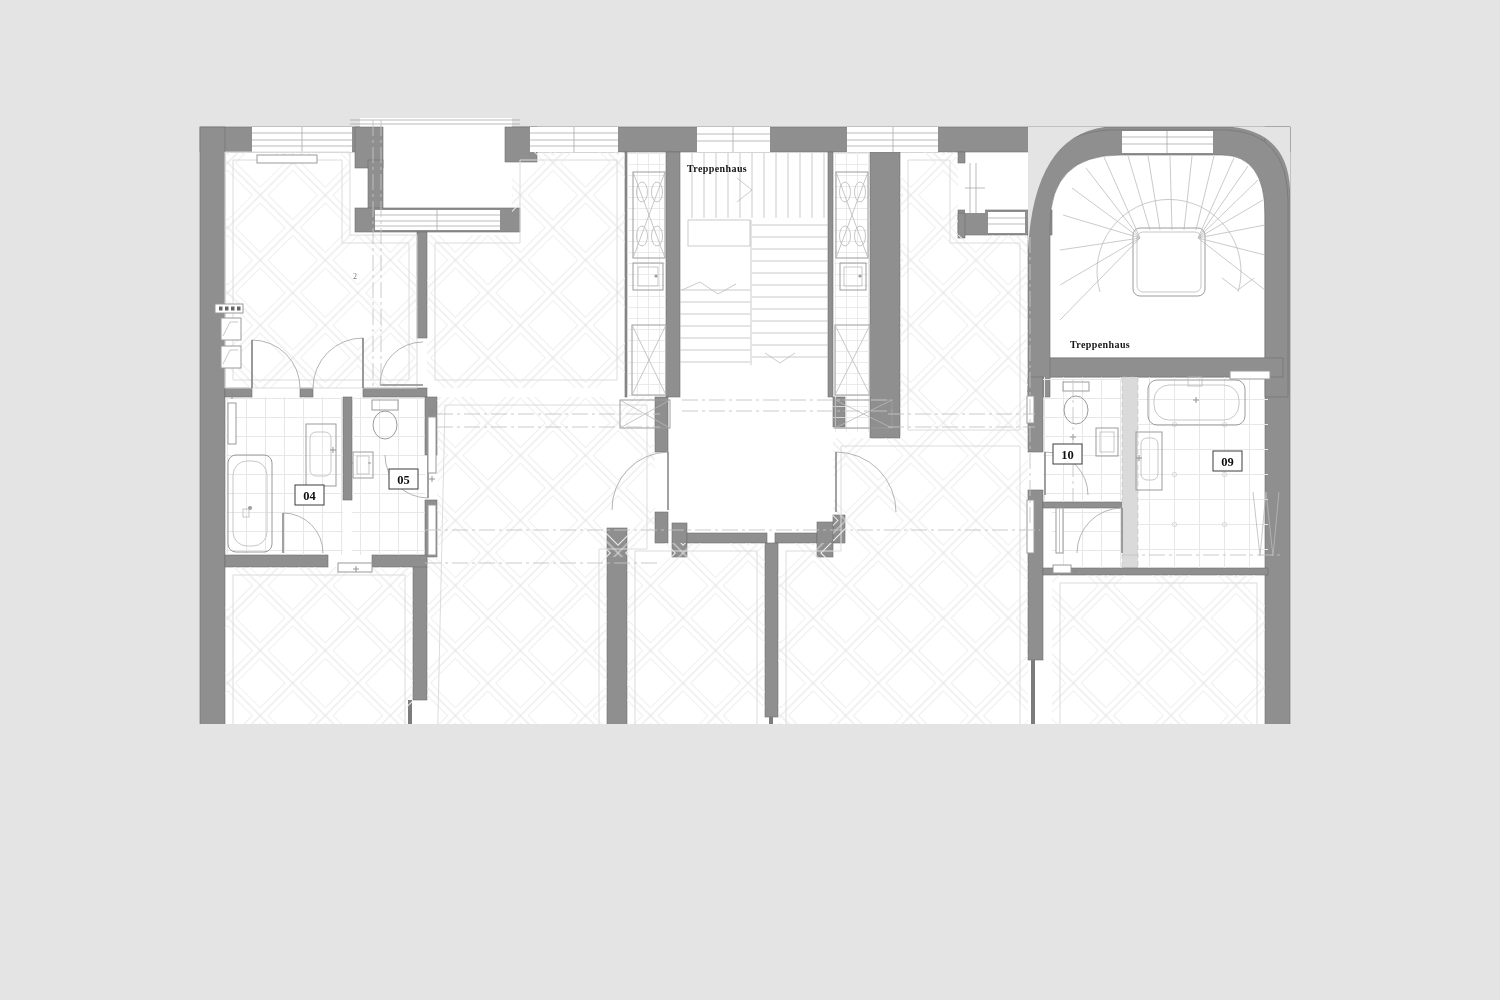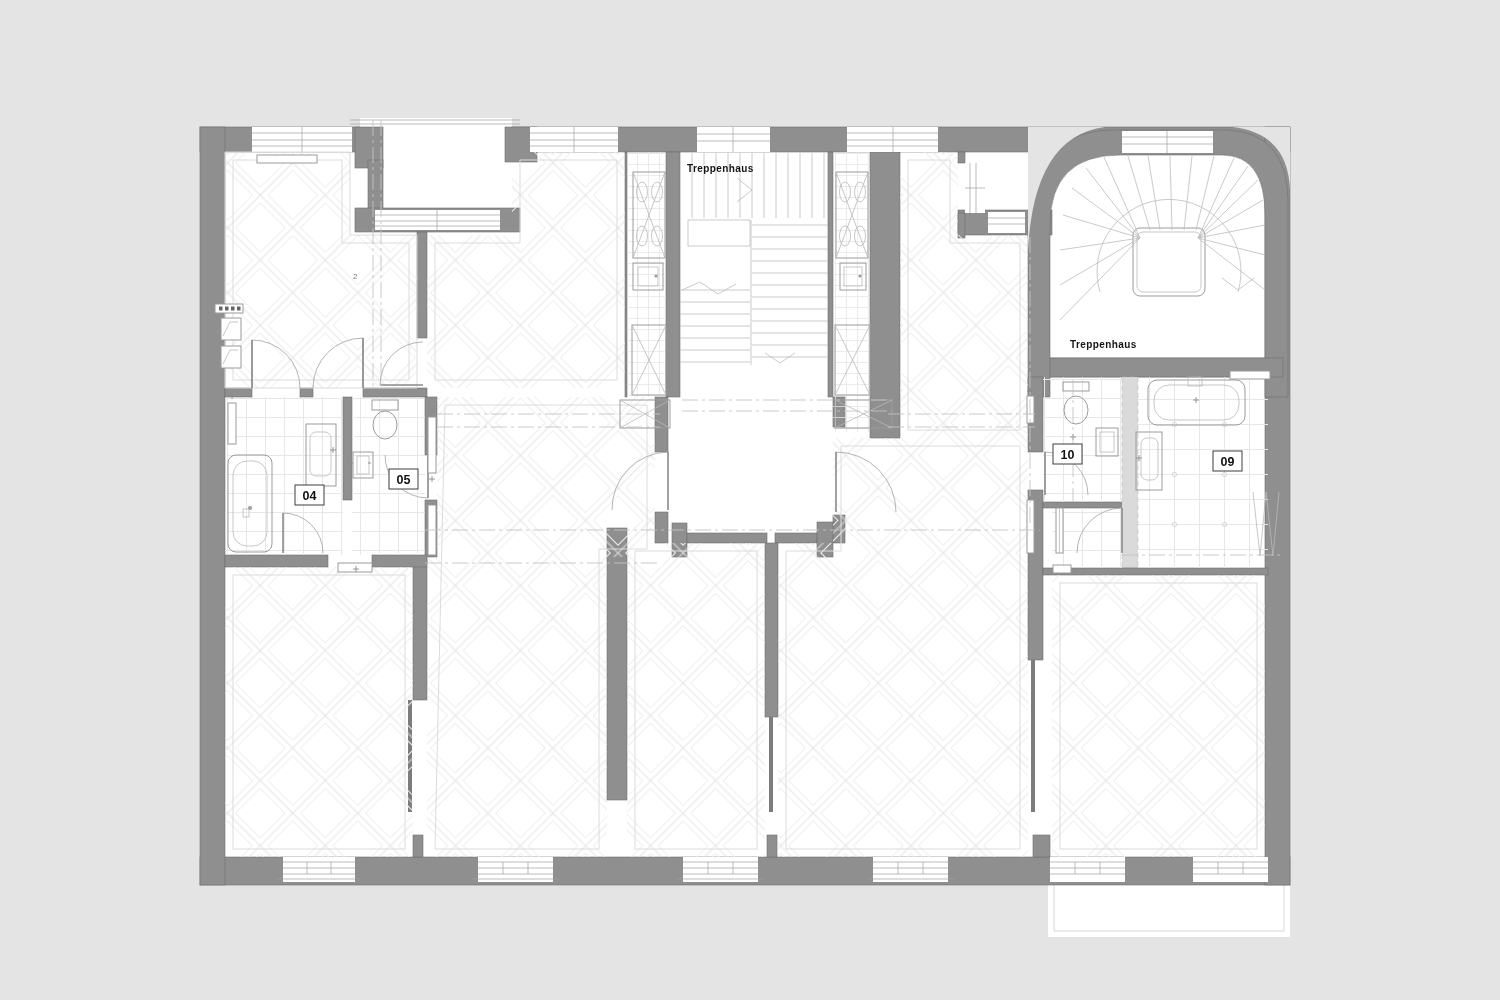--- a/index.html
+++ b/index.html
@@ -1,17 +1,17 @@
 <!DOCTYPE html>
 <html><head>
 <meta charset="utf-8">
 <style>
   html,body{margin:0;padding:0;background:#e4e4e4;}
-  .stage{position:relative;width:1500px;height:1000px;background:#e4e4e4;overflow:hidden;
-         font-family:Liberation Sans, sans-serif;}
+  .stage{position:relative;width:1500px;height:724px;background:#e4e4e4;overflow:hidden;
+         font-family:Liberation Serif, serif;}
   svg{position:absolute;inset:0;display:block;}
   .wall{fill:#8f8f8f;stroke:#6e6e6e;stroke-width:.6;}
   .wall-dark{fill:#7c7c7c;}
   .paper{fill:#ffffff;stroke:none;}
   .inset{fill:none;stroke:#dcdcdc;stroke-width:1;}
   .fix{fill:none;stroke:#9b9b9b;stroke-width:1;}
   .fix2{fill:none;stroke:#b9b9b9;stroke-width:.8;}
   .door{fill:none;stroke:#ababab;stroke-width:.9;}
   .leaf{stroke:#8a8a8a;stroke-width:1.6;}
   .tread{fill:none;stroke:#bdbdbd;stroke-width:.8;}

